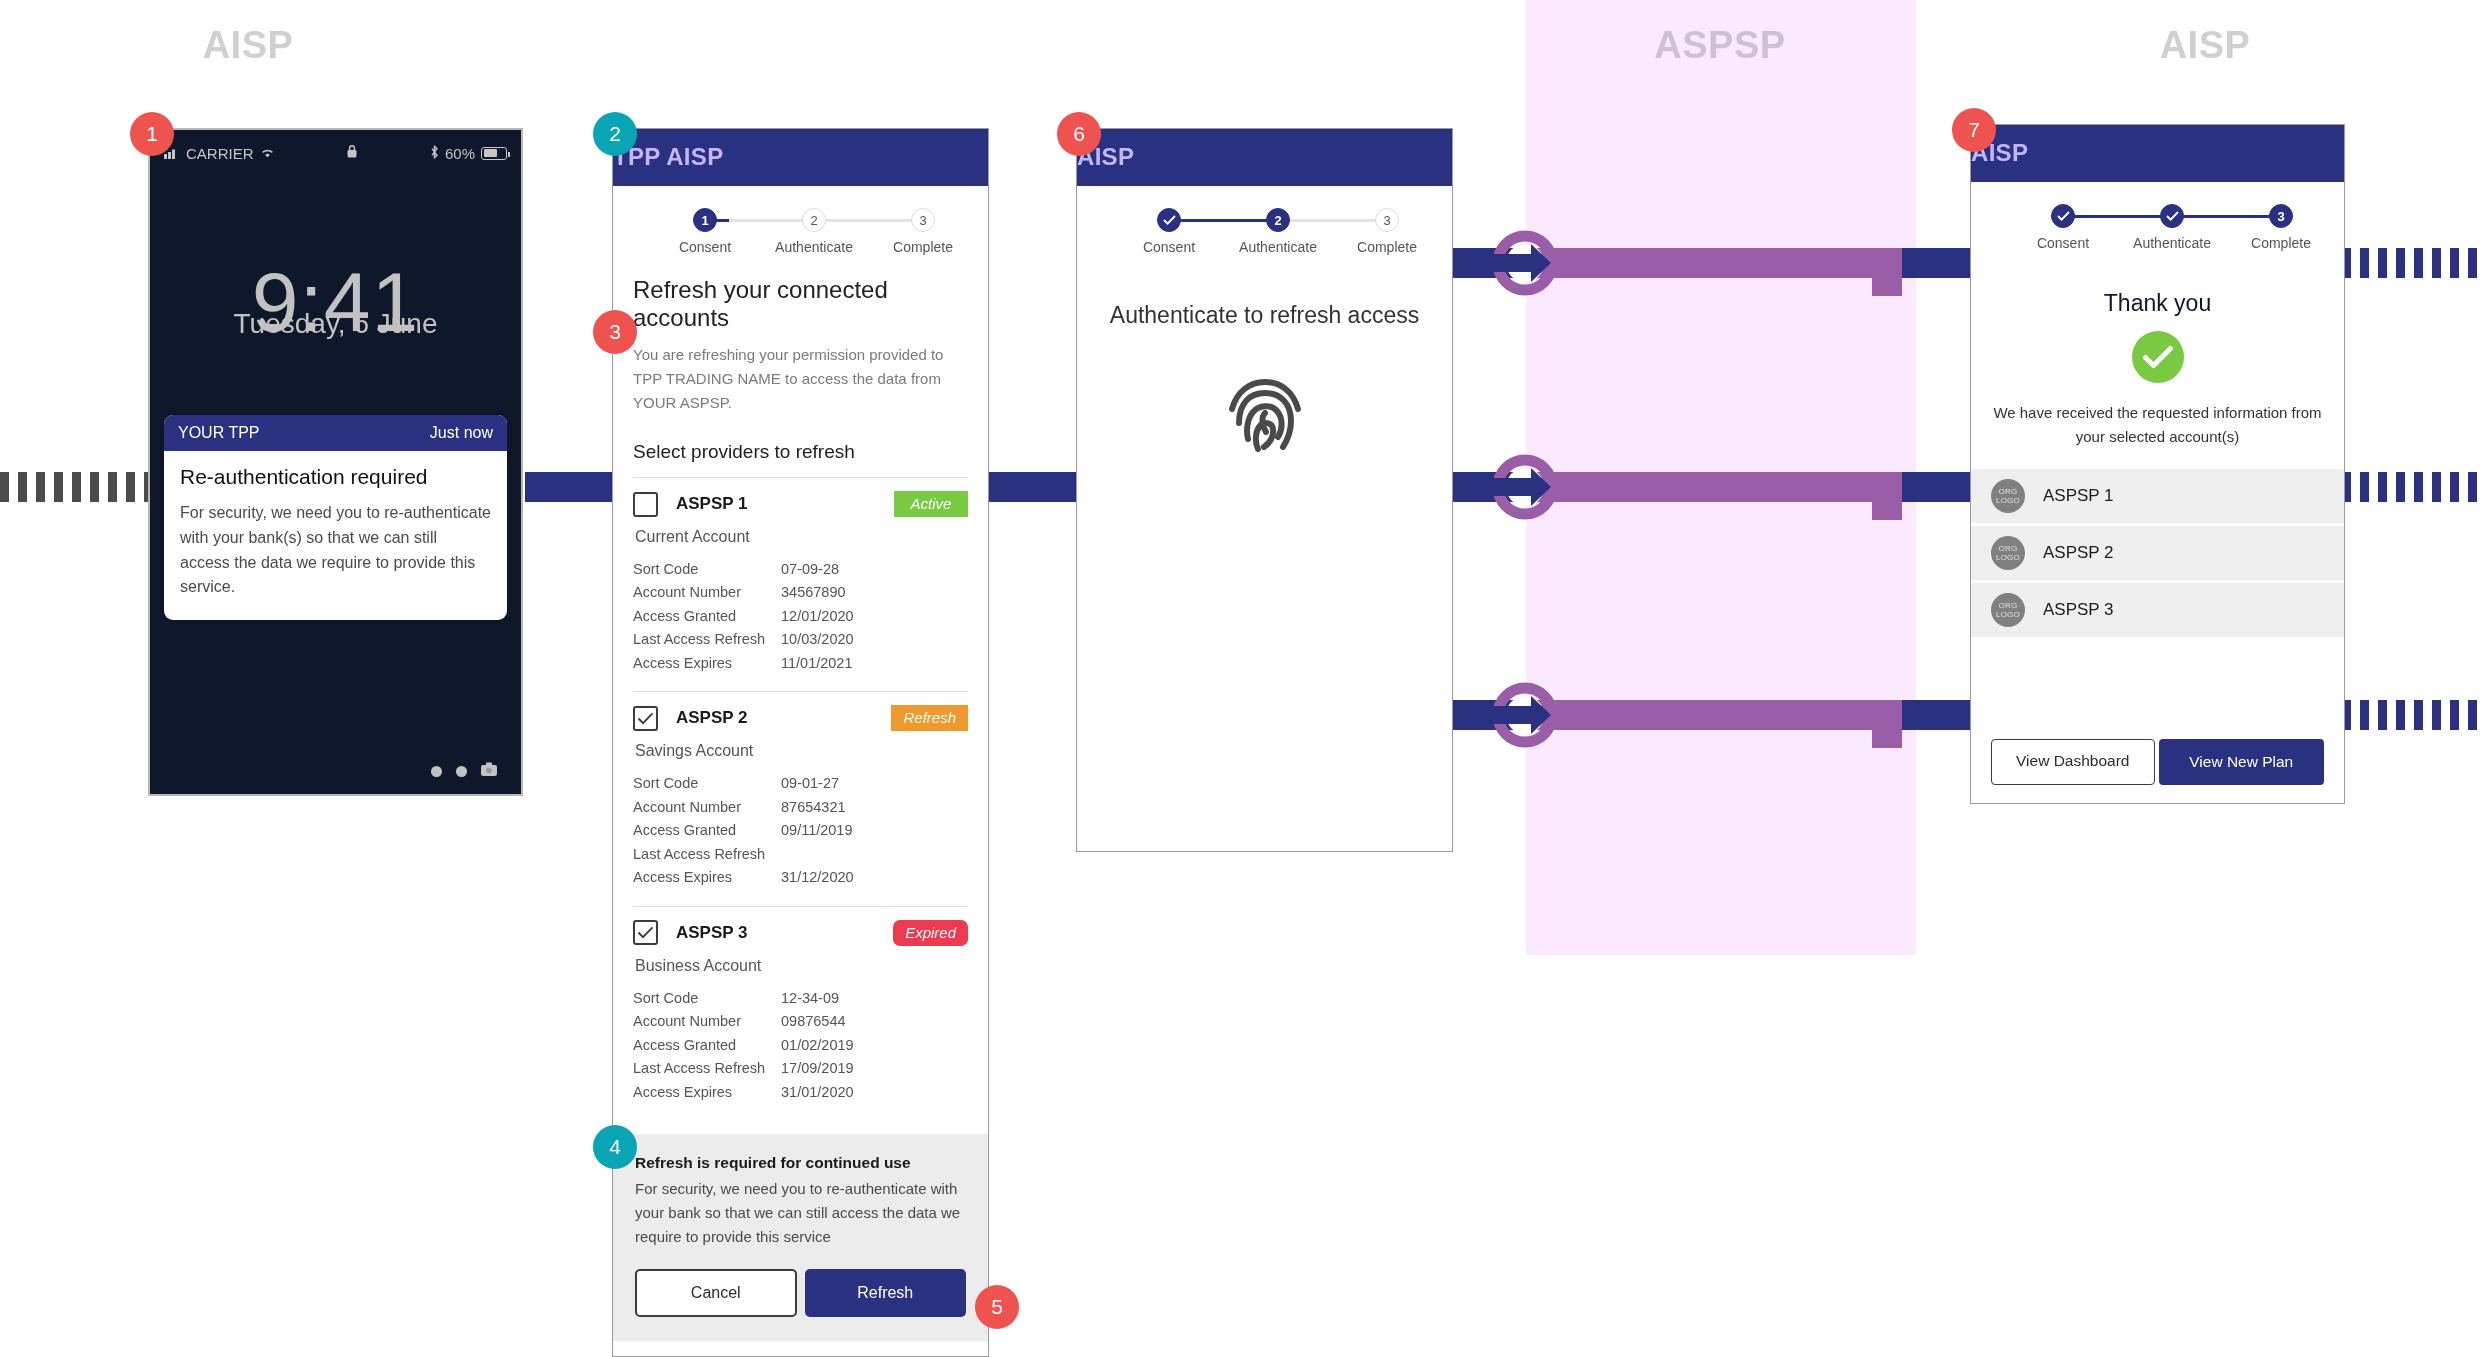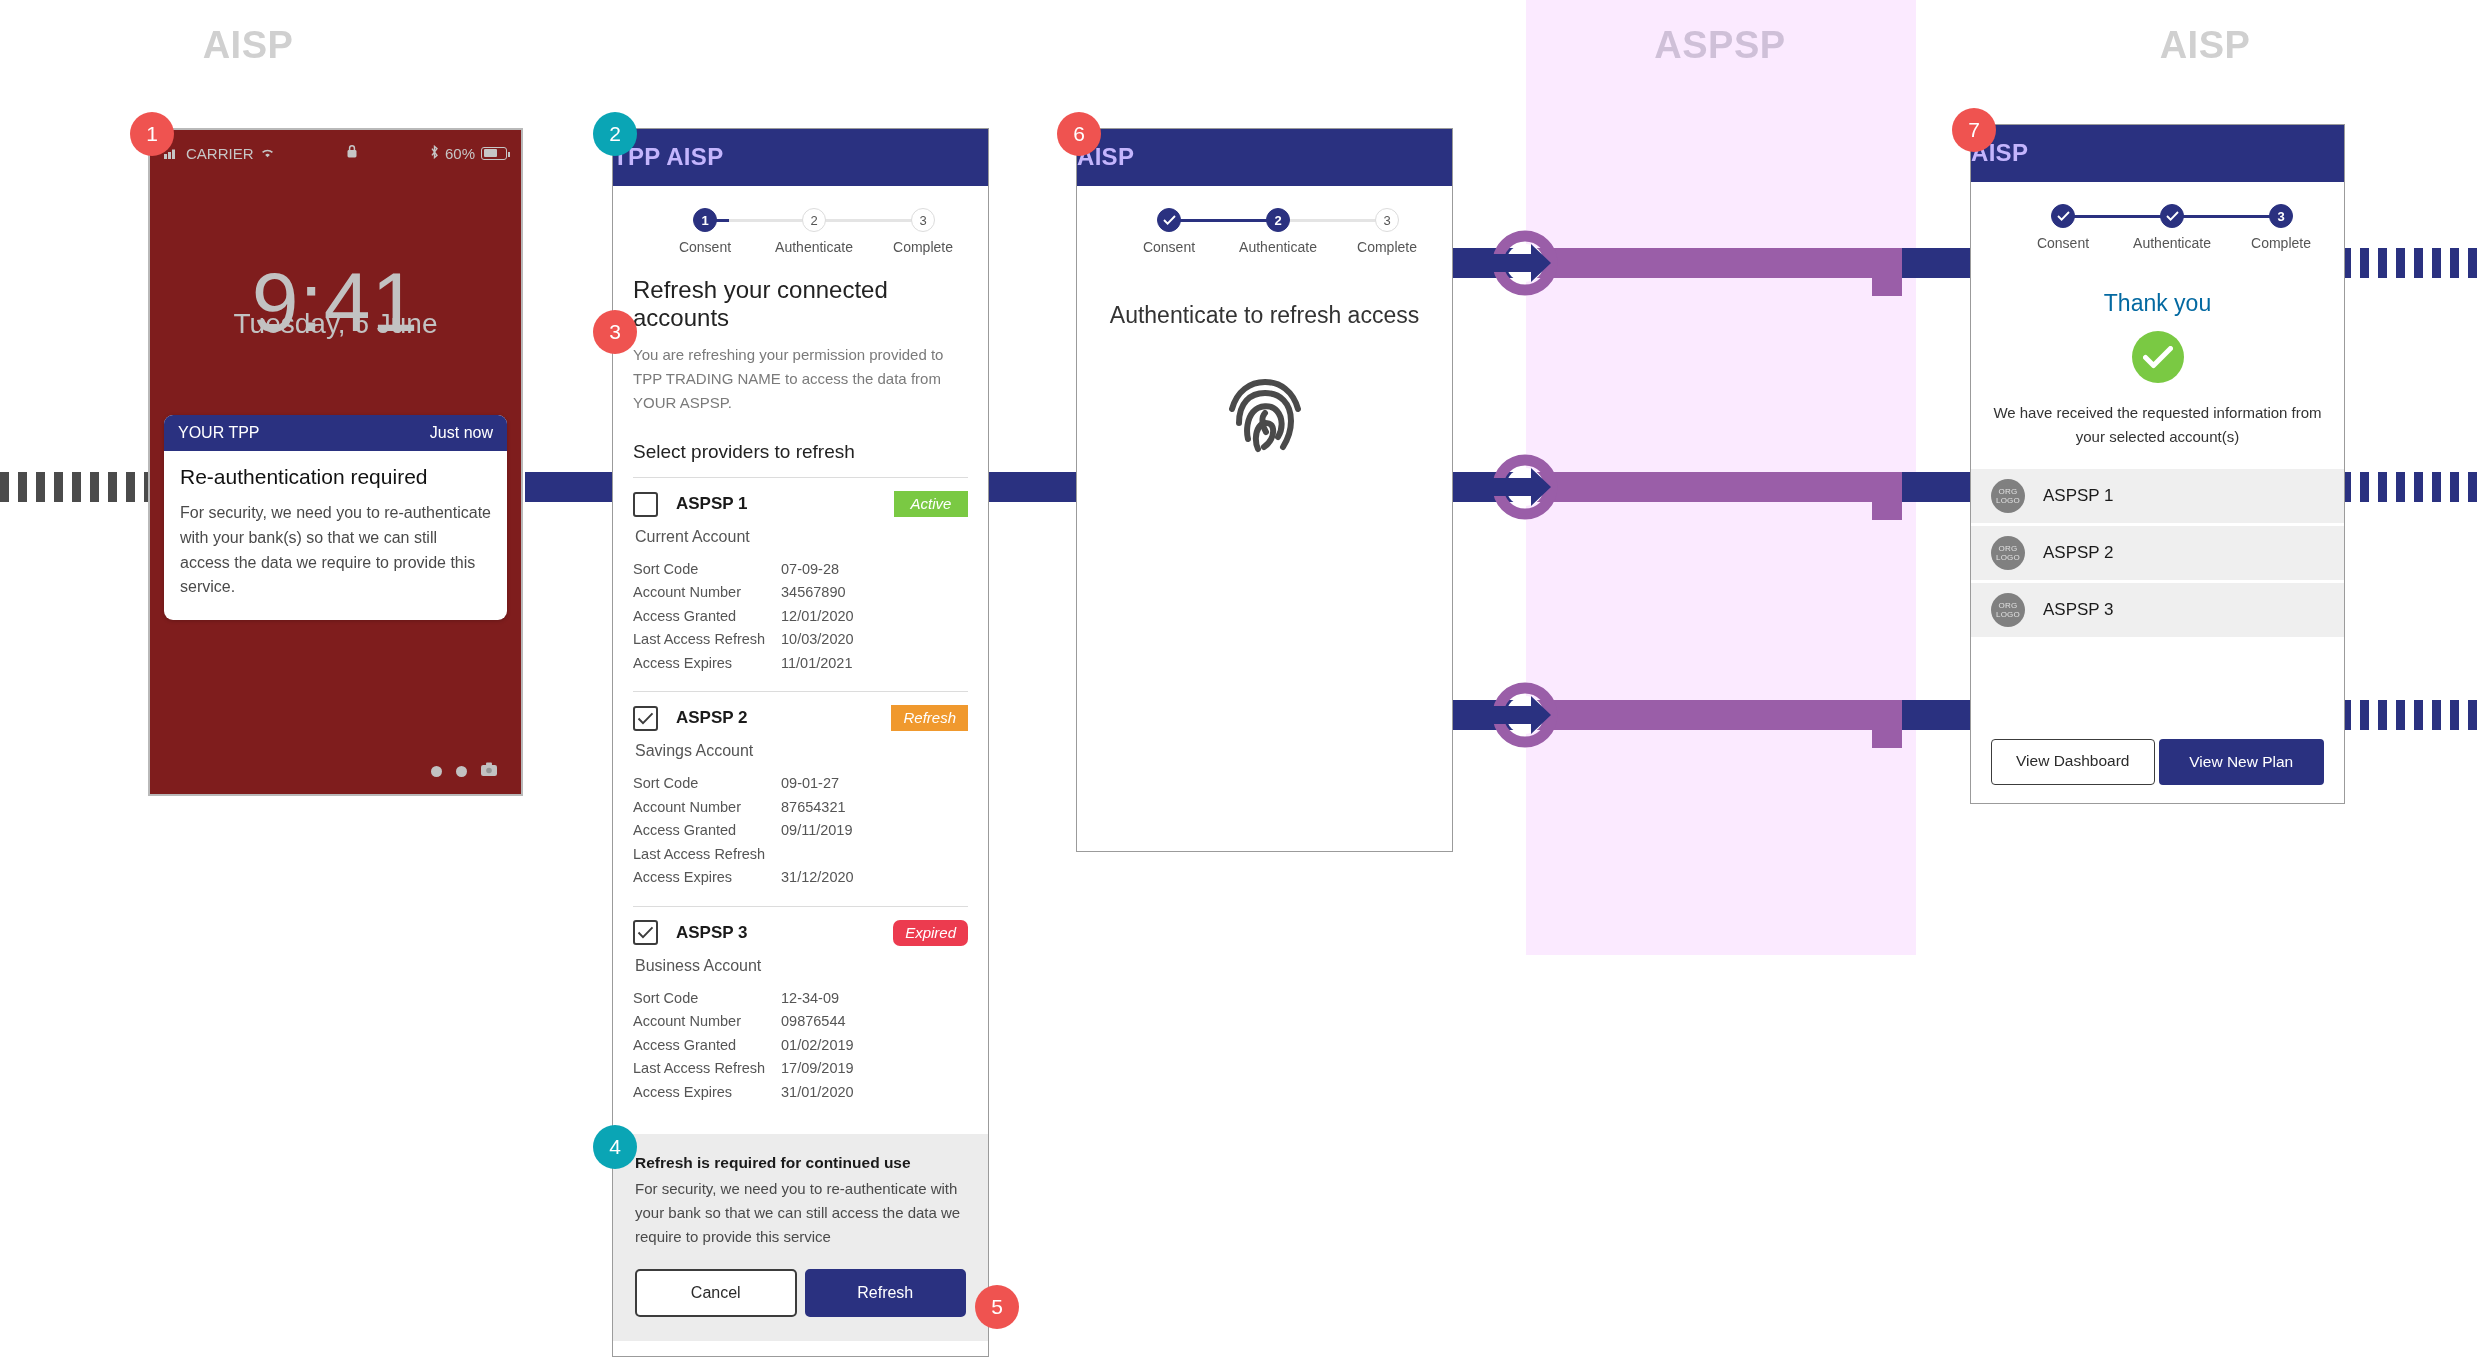--- a/index.html
+++ b/index.html
@@ -31,21 +31,21 @@
   .navy-bar { position: absolute; background: #2a3180; }
   .purple-bar { position: absolute; background: #9a5ea8; }
   .dash-row { position: absolute; height: 30px;
       background: repeating-linear-gradient(to right,
         var(--dc) 0px, var(--dc) 9px, #ffffff 9px, #ffffff 18px); }
   .arrow-ring { position: absolute; width: 72px; height: 72px; }
 
   
   .phone {
     position: absolute;
-    background: #7f1d1d;
+    background: #0f172a;
     border: 2px solid #b9b9b9;
     overflow: hidden;
   }
   .phone-status {
     position: absolute; top: 12px; left: 0; right: 0;
     height: 22px; color: #c6c6c6; font-size: 15px;
     display: flex; align-items: center; padding: 0 14px;
   }
   .ps-left { display: flex; align-items: center; gap: 6px; }
   .ps-mid { flex: 1; text-align: center; }
@@ -135,21 +135,21 @@
     text-align: center; flex: 1; cursor: pointer;
   }
   .btn-ghost { background: #ffffff; border: 2px solid #3c3c3c; color: #2b2b2b; }
   .btn-primary { background: #2a3180; border: 2px solid #2a3180; color: #ffffff; }
 
   
   .auth-title { text-align: center; font-size: 23px; color: #333; margin-top: 38px; }
   .fingerprint { display: flex; justify-content: center; margin-top: 48px; }
 
   
-  .thanks { text-align: center; font-size: 23px; color: #0369a1; margin-top: 30px; }
+  .thanks { text-align: center; font-size: 23px; color: #0f172a; margin-top: 30px; }
   .tick-wrap { display: flex; justify-content: center; margin-top: 14px; }
   .tick {
     width: 52px; height: 52px; border-radius: 50%; background: #7ac943;
     display: flex; align-items: center; justify-content: center;
   }
   .thanks-sub { text-align: center; font-size: 15px; color: #333; line-height: 1.6; margin: 18px 22px 0 22px; }
   .prov-list { margin-top: 20px; }
   .prov {
     background: #efefef; display: flex; align-items: center;
     padding: 14px 20px; margin-bottom: 3px; height: 54px;

